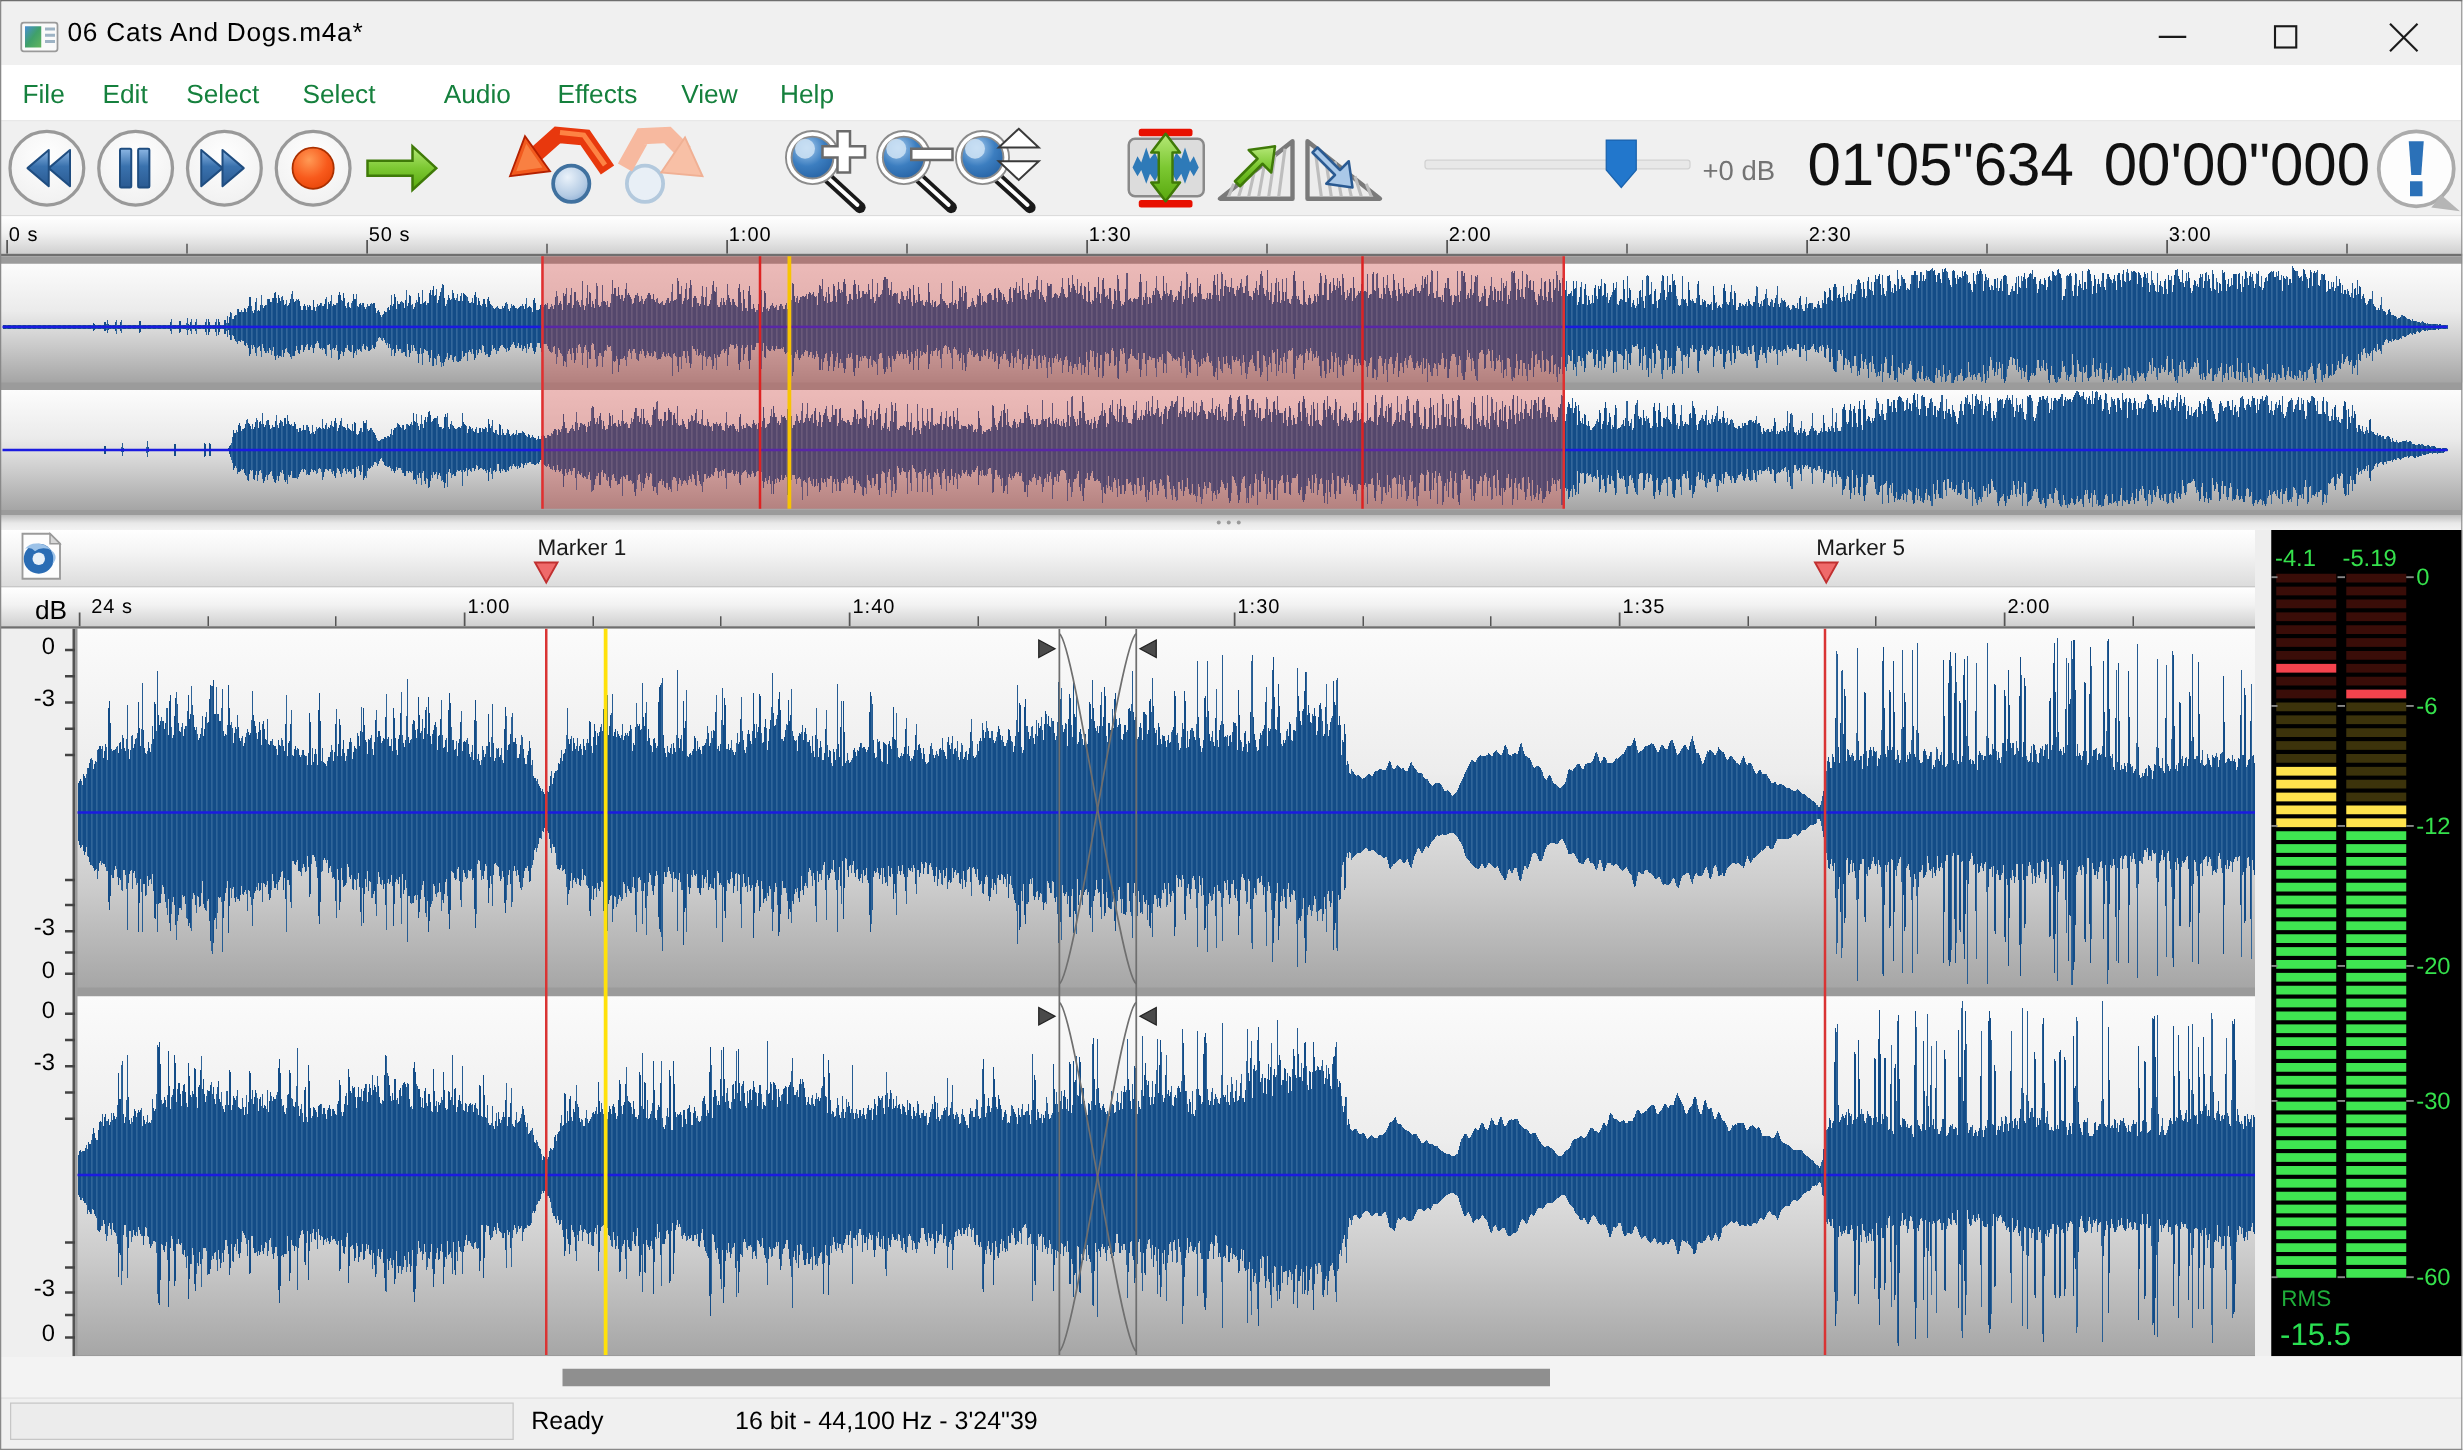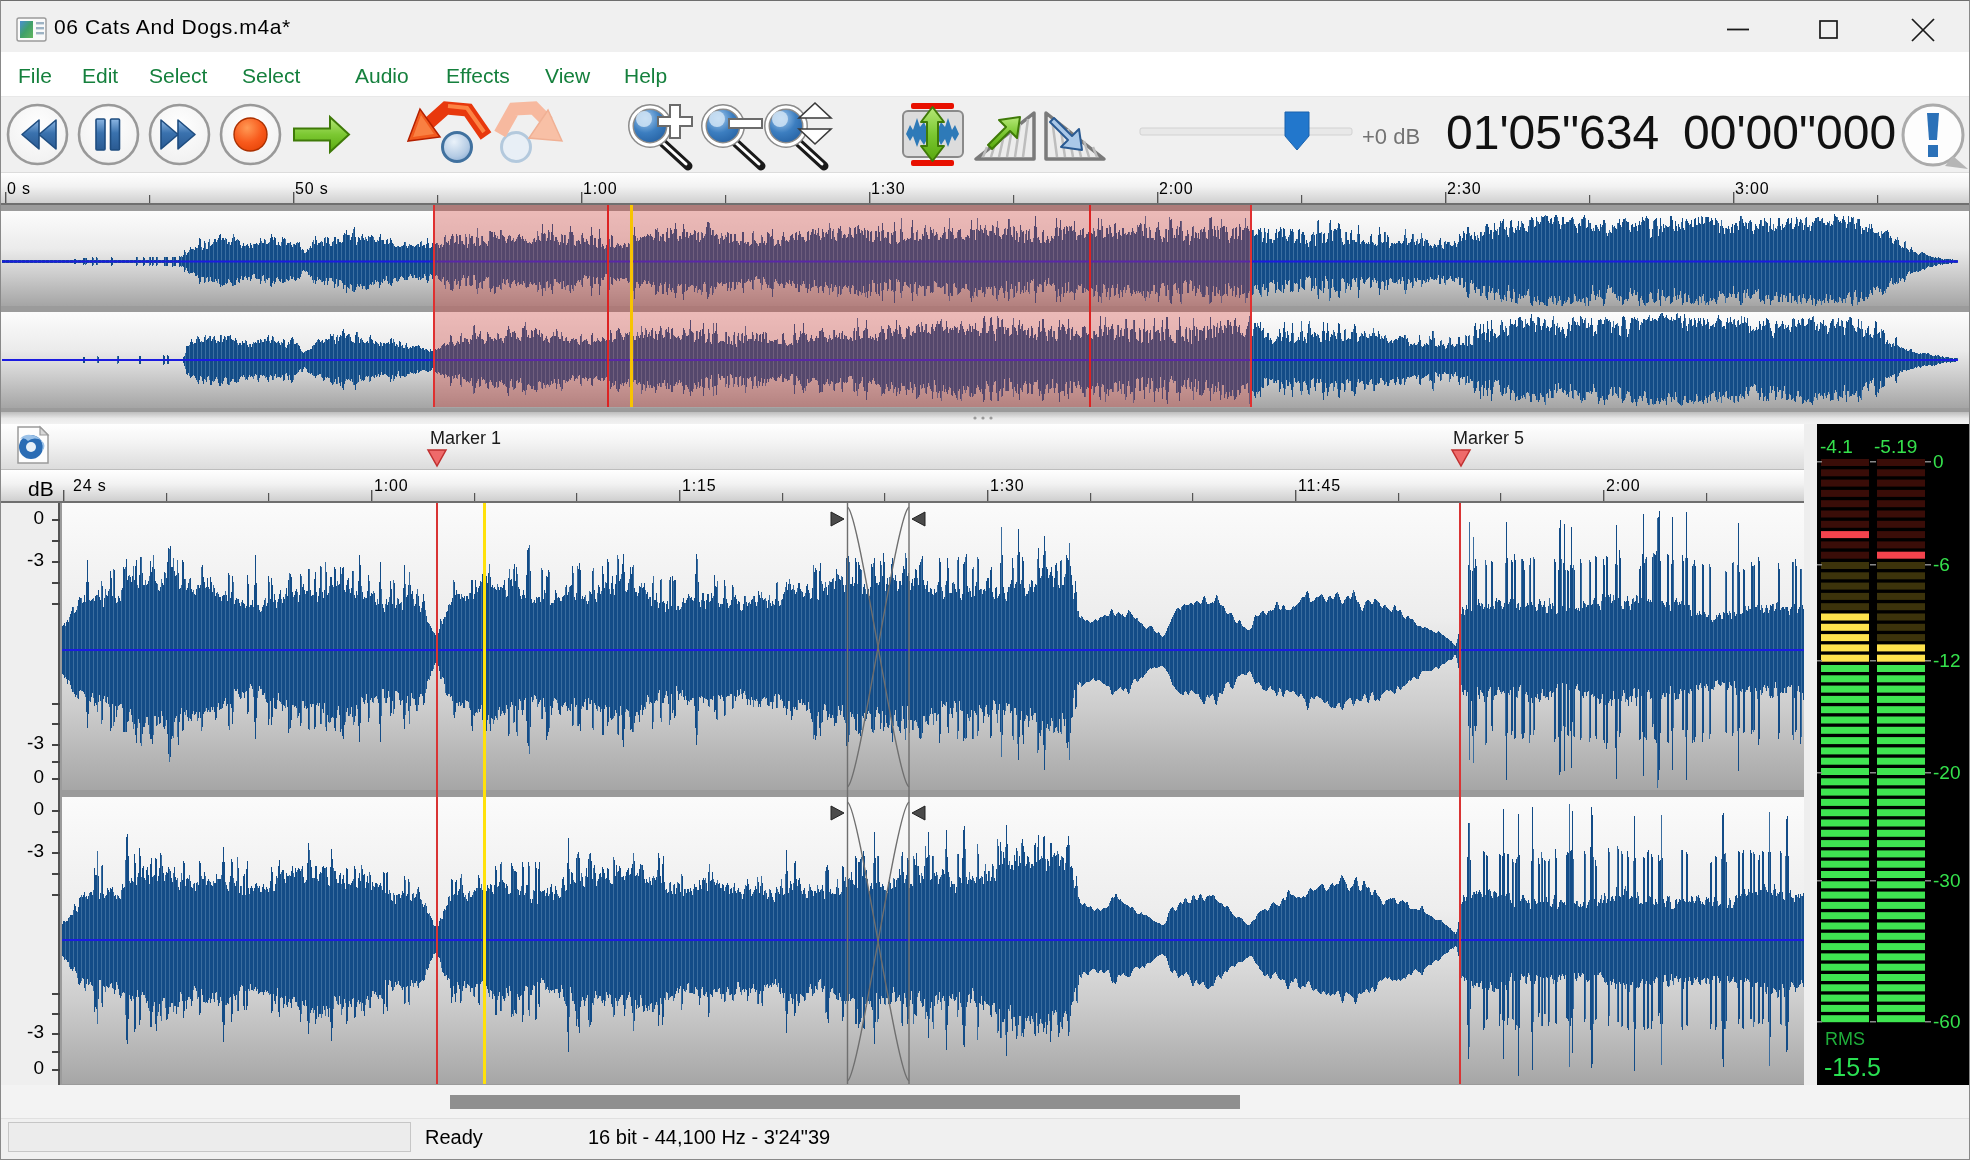--- a/index.html
+++ b/index.html
@@ -281,23 +281,23 @@
       <rect x="782" y="23" width="1.2" height="8" fill="#555"></rect>
       <rect x="884" y="23" width="1.2" height="8" fill="#555"></rect>
       <rect x="1090" y="23" width="1.2" height="8" fill="#555"></rect>
       <rect x="1192" y="23" width="1.2" height="8" fill="#555"></rect>
       <rect x="1398" y="23" width="1.2" height="8" fill="#555"></rect>
       <rect x="1500" y="23" width="1.2" height="8" fill="#555"></rect>
       <rect x="1706" y="23" width="1.2" height="8" fill="#555"></rect>
     </svg></div>
 <div class="rlbl" style="left:73px;top:477px">24 s</div>
 <div class="rlbl" style="left:374px;top:477px">1:00</div>
-<div class="rlbl" style="left:682px;top:477px">1:15</div>
+<div class="rlbl" style="left:682px;top:477px">1:40</div>
 <div class="rlbl" style="left:990px;top:477px">1:30</div>
-<div class="rlbl" style="left:1298px;top:477px">11:45</div>
+<div class="rlbl" style="left:1298px;top:477px">1:35</div>
 <div class="rlbl" style="left:1606px;top:477px">2:00</div>
 <div id="dblbl">dB</div>
 <div id="mainarea">
  <div id="scalecol">
       <div class="dblbl" style="top:4px">0</div>
       <div class="dblbl" style="top:46px">-3</div>
       <div class="dblbl" style="top:229px">-3</div>
       <div class="dblbl" style="top:263px">0</div>
       <div class="dblbl" style="top:295px">0</div>
       <div class="dblbl" style="top:337px">-3</div>

